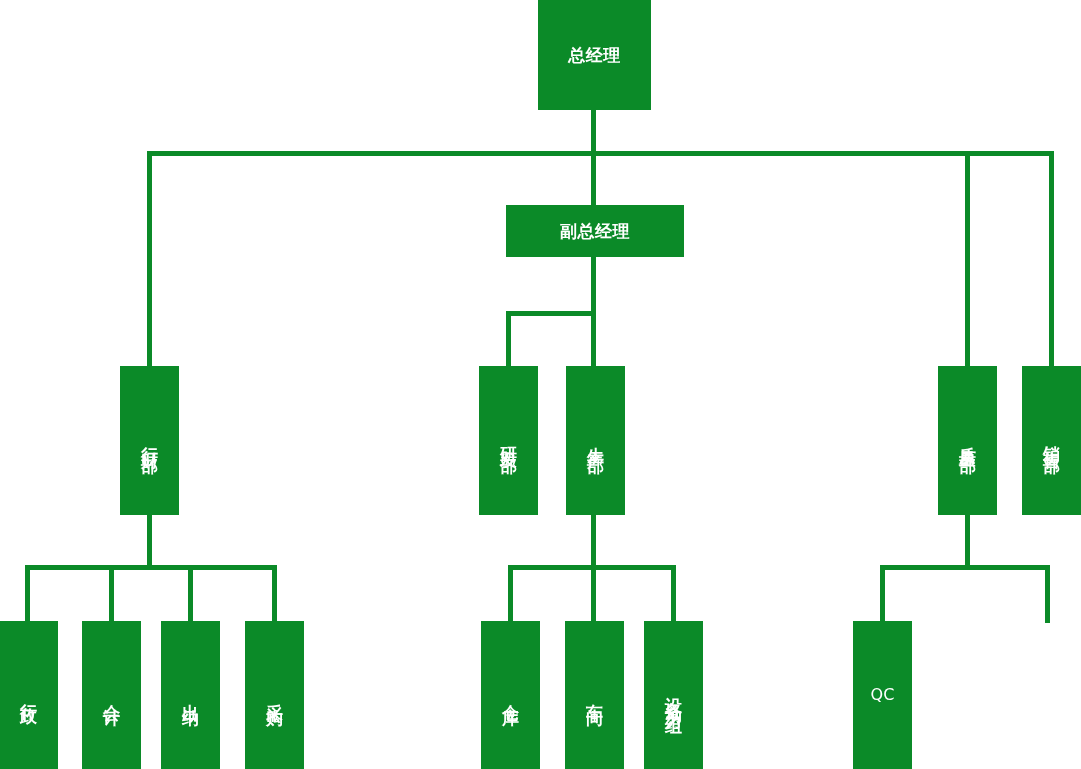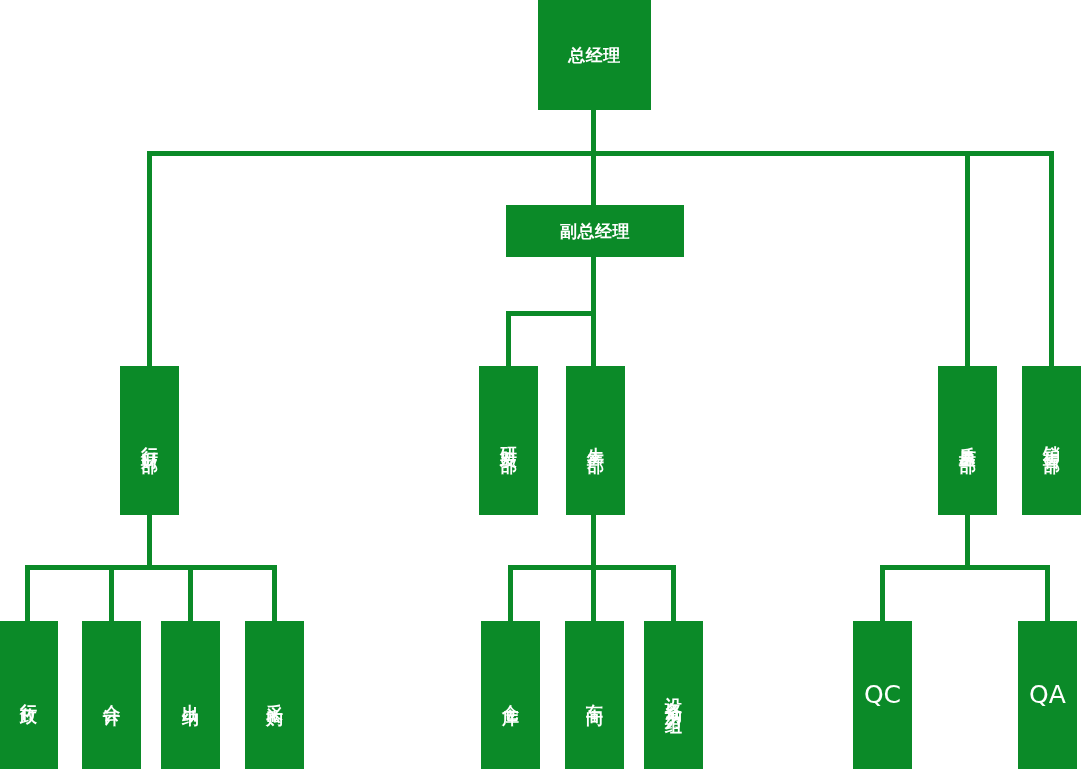--- a/index.html
+++ b/index.html
@@ -34,21 +34,21 @@
     font-weight: bold;
   }
   .node.vert {
     font-size: 17px;
     font-weight: bold;
     writing-mode: vertical-rl;
     text-orientation: upright;
     letter-spacing: 5px;
   }
   .node.latin {
-    font-size: 25px;
+    font-size: 16px;
     font-weight: normal;
     letter-spacing: 0px;
   }
   .line {
     position: absolute;
     background: #0b8a28;
   }
 </style>
 </head>
 <body>
@@ -113,15 +113,14 @@
   <div class="node vert" style="left:245px; top:621px; width:59px; height:148px;">采购</div>
 
   <div class="node vert" style="left:481px; top:621px; width:59px; height:148px;">仓库</div>
 
   <div class="node vert" style="left:565px; top:621px; width:59px; height:148px;">车间</div>
 
   <div class="node vert" style="left:644px; top:621px; width:59px; height:148px;">设备动力组</div>
 
   <div class="node latin" style="left:853px; top:621px; width:59px; height:148px;">QC</div>
 
-  <div class="node latin" style="left:1018px; top:621px; width:59px; height:148px;">QA</div>
 
 </div>
 
 </body></html>

